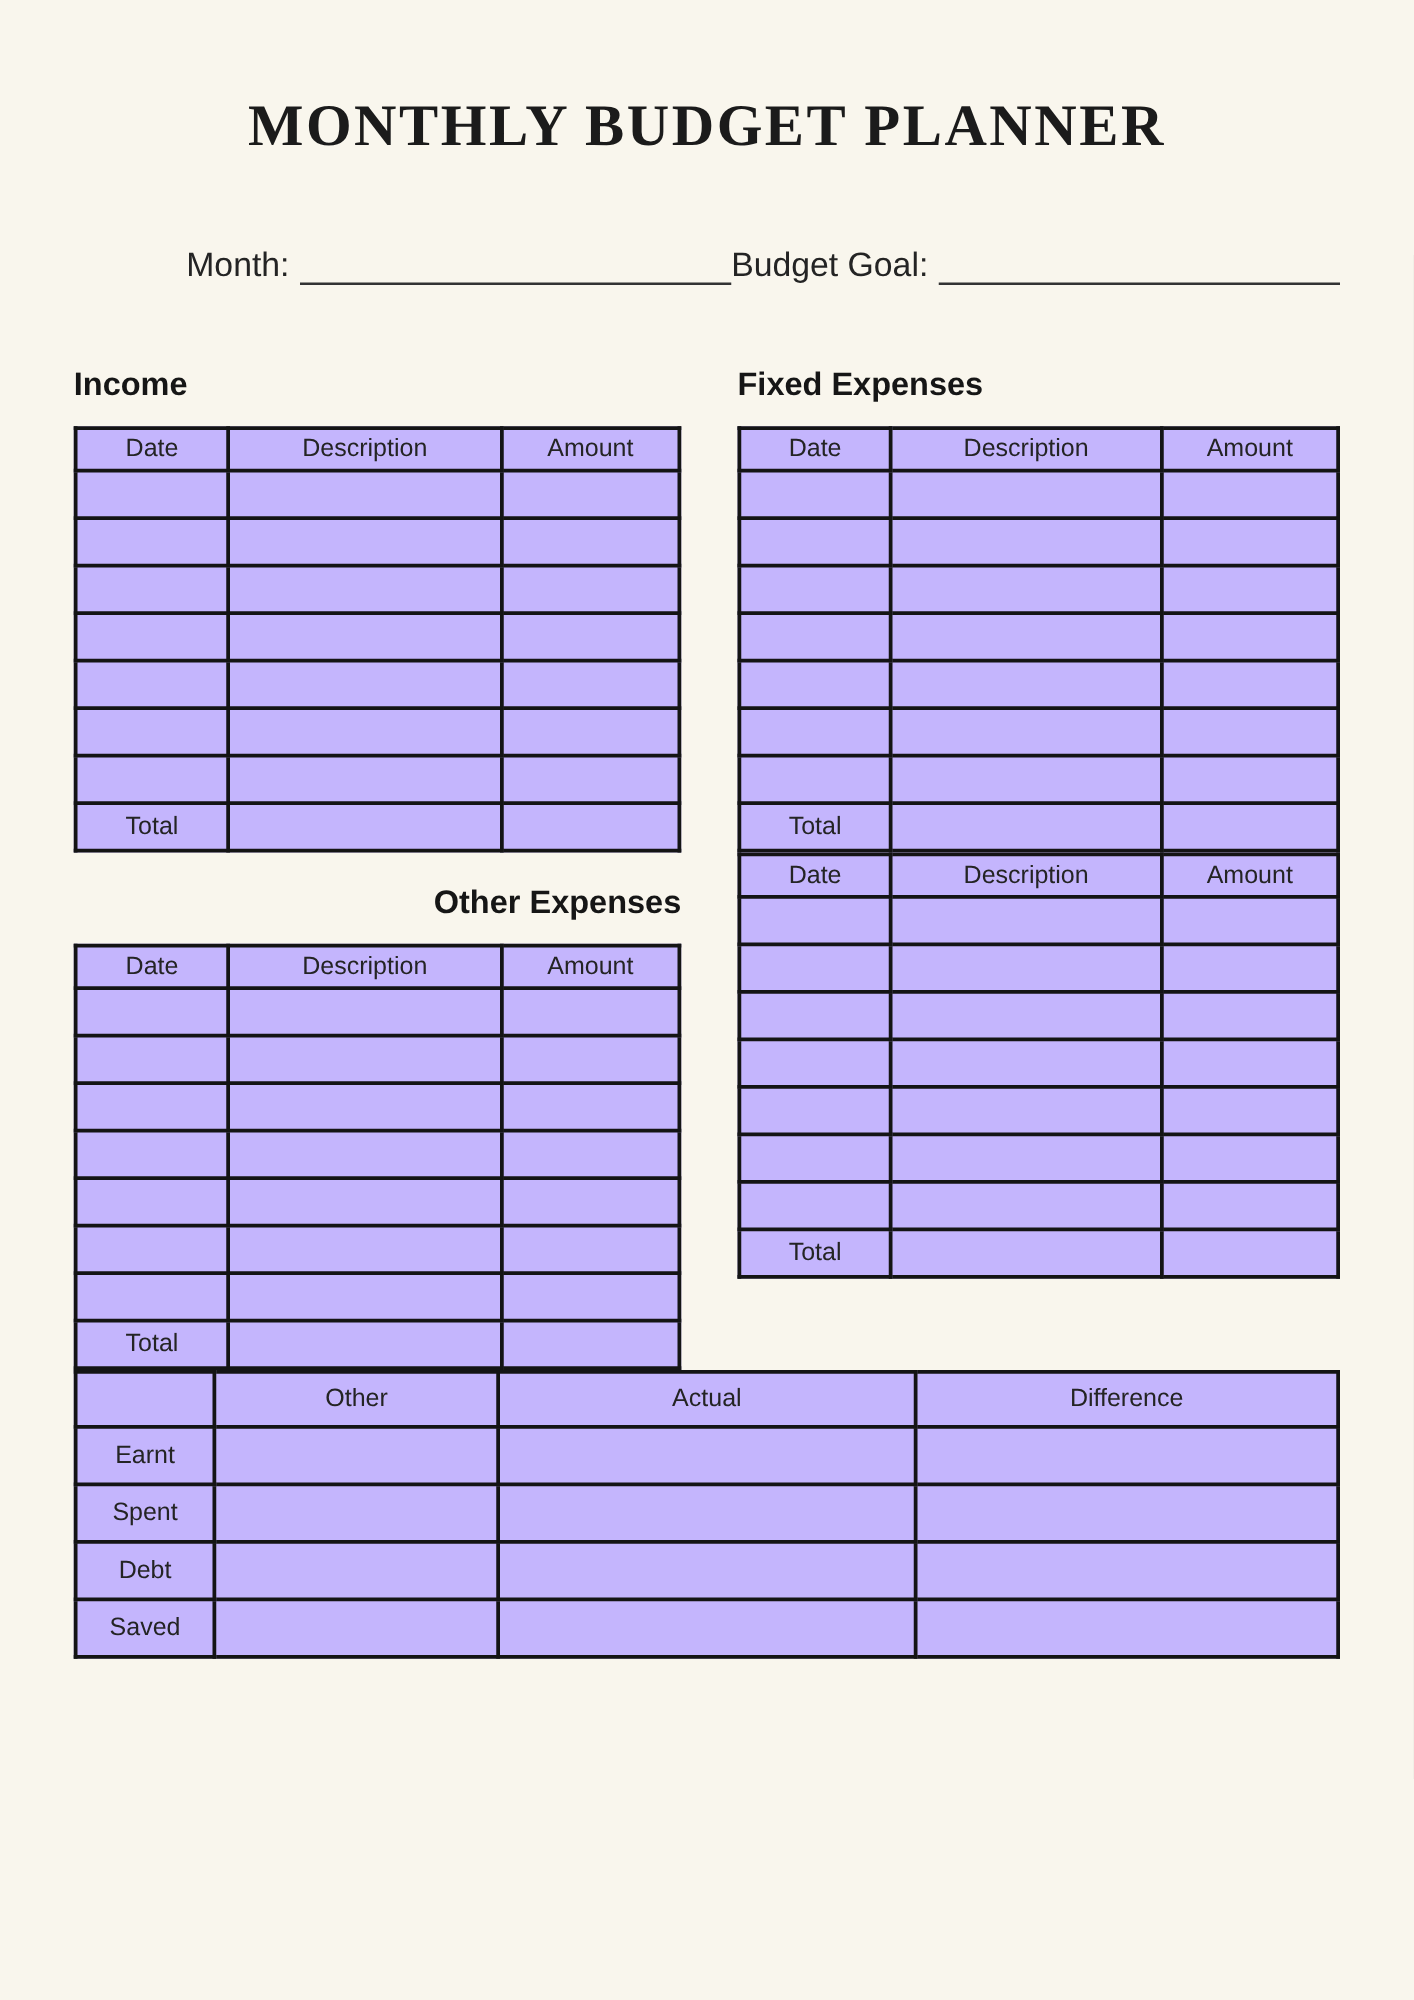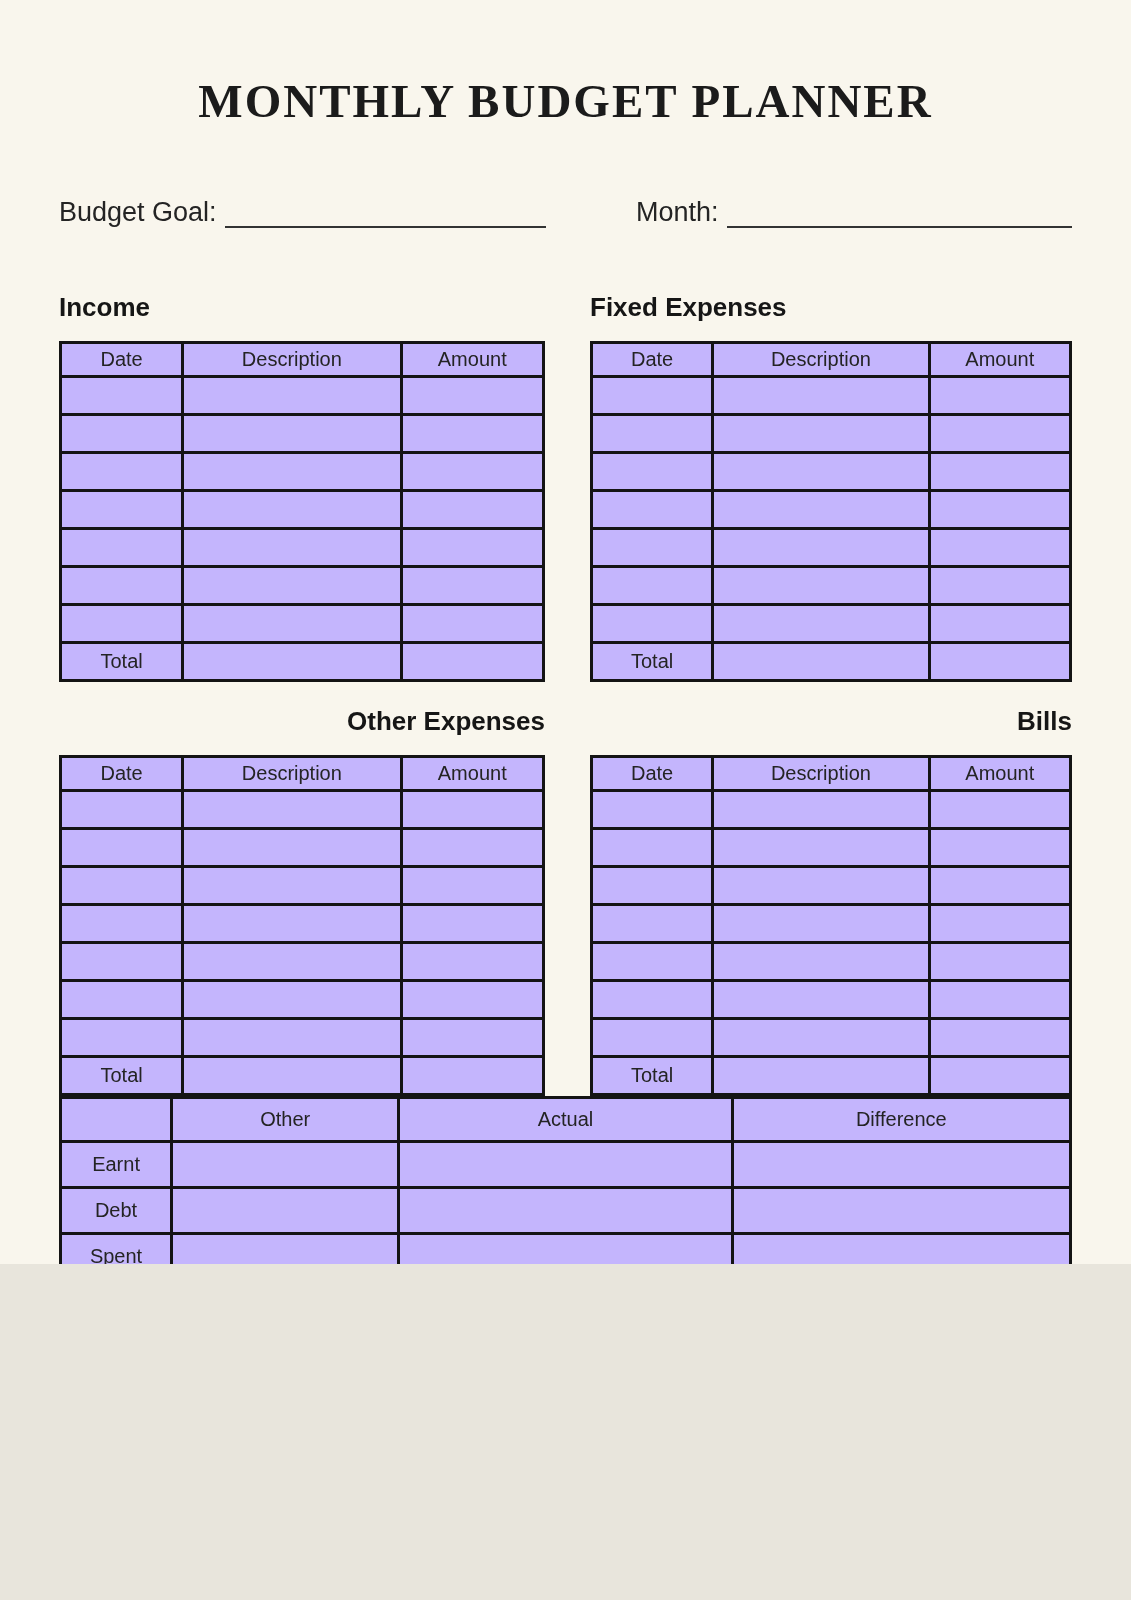--- a/index.html
+++ b/index.html
@@ -1,18 +1,18 @@
 <!DOCTYPE html>
 <html><head>
 <meta charset="utf-8">
 <style>
   * { margin:0; padding:0; box-sizing:border-box; }
   html,body { background:#e8e5dc; }
   .page {
-    width:1131px; height:1264px;
+    width:1131px; height:1600px;
     margin:0 auto;
     background:#f9f6ed;
     color:#1c1c1c;
     font-family:"Liberation Sans", sans-serif;
     padding:0 59px;
     overflow:hidden;
   }
   .title {
     padding-top:74px;
     text-align:center;
@@ -52,26 +52,26 @@
   .rc-diff  { width:33.5%; }
 </style>
 </head>
 <body>
 
 <div class="page">
 
   <h1 class="title">MONTHLY BUDGET PLANNER</h1>
 
   <div class="fields-row">
+    <div class="field field-month">
+      <span class="field-label">Month:</span>
+      <span class="fill-line"></span>
+    </div>
     <div class="field field-goal">
       <span class="field-label">Budget Goal:</span>
-      <span class="fill-line"></span>
-    </div>
-    <div class="field field-month">
-      <span class="field-label">Month:</span>
       <span class="fill-line"></span>
     </div>
   </div>
 
   <div class="tables-grid">
 
     <div class="grid-col left">
 
       <h2 class="sect-heading">Income</h2>
       <table class="entry-table">
@@ -244,21 +244,20 @@
               <td></td>
             </tr>
           <tr>
             <td>Total</td>
             <td></td>
             <td></td>
           </tr>
         </tbody>
       </table>
 
-      <h2 class="sect-heading second">Bills</h2>
       <table class="entry-table">
         <colgroup>
             <col class="c-date">
             <col class="c-desc">
             <col class="c-amt">
           </colgroup>
         <thead>
           <tr>
             <th>Date</th>
             <th>Description</th>
@@ -328,27 +327,27 @@
       </tr>
     </thead>
     <tbody>
       <tr>
         <td>Earnt</td>
         <td></td>
         <td></td>
         <td></td>
       </tr>
       <tr>
+        <td>Spent</td>
+        <td></td>
+        <td></td>
+        <td></td>
+      </tr>
+      <tr>
         <td>Debt</td>
-        <td></td>
-        <td></td>
-        <td></td>
-      </tr>
-      <tr>
-        <td>Spent</td>
         <td></td>
         <td></td>
         <td></td>
       </tr>
       <tr>
         <td>Saved</td>
         <td></td>
         <td></td>
         <td></td>
       </tr>

